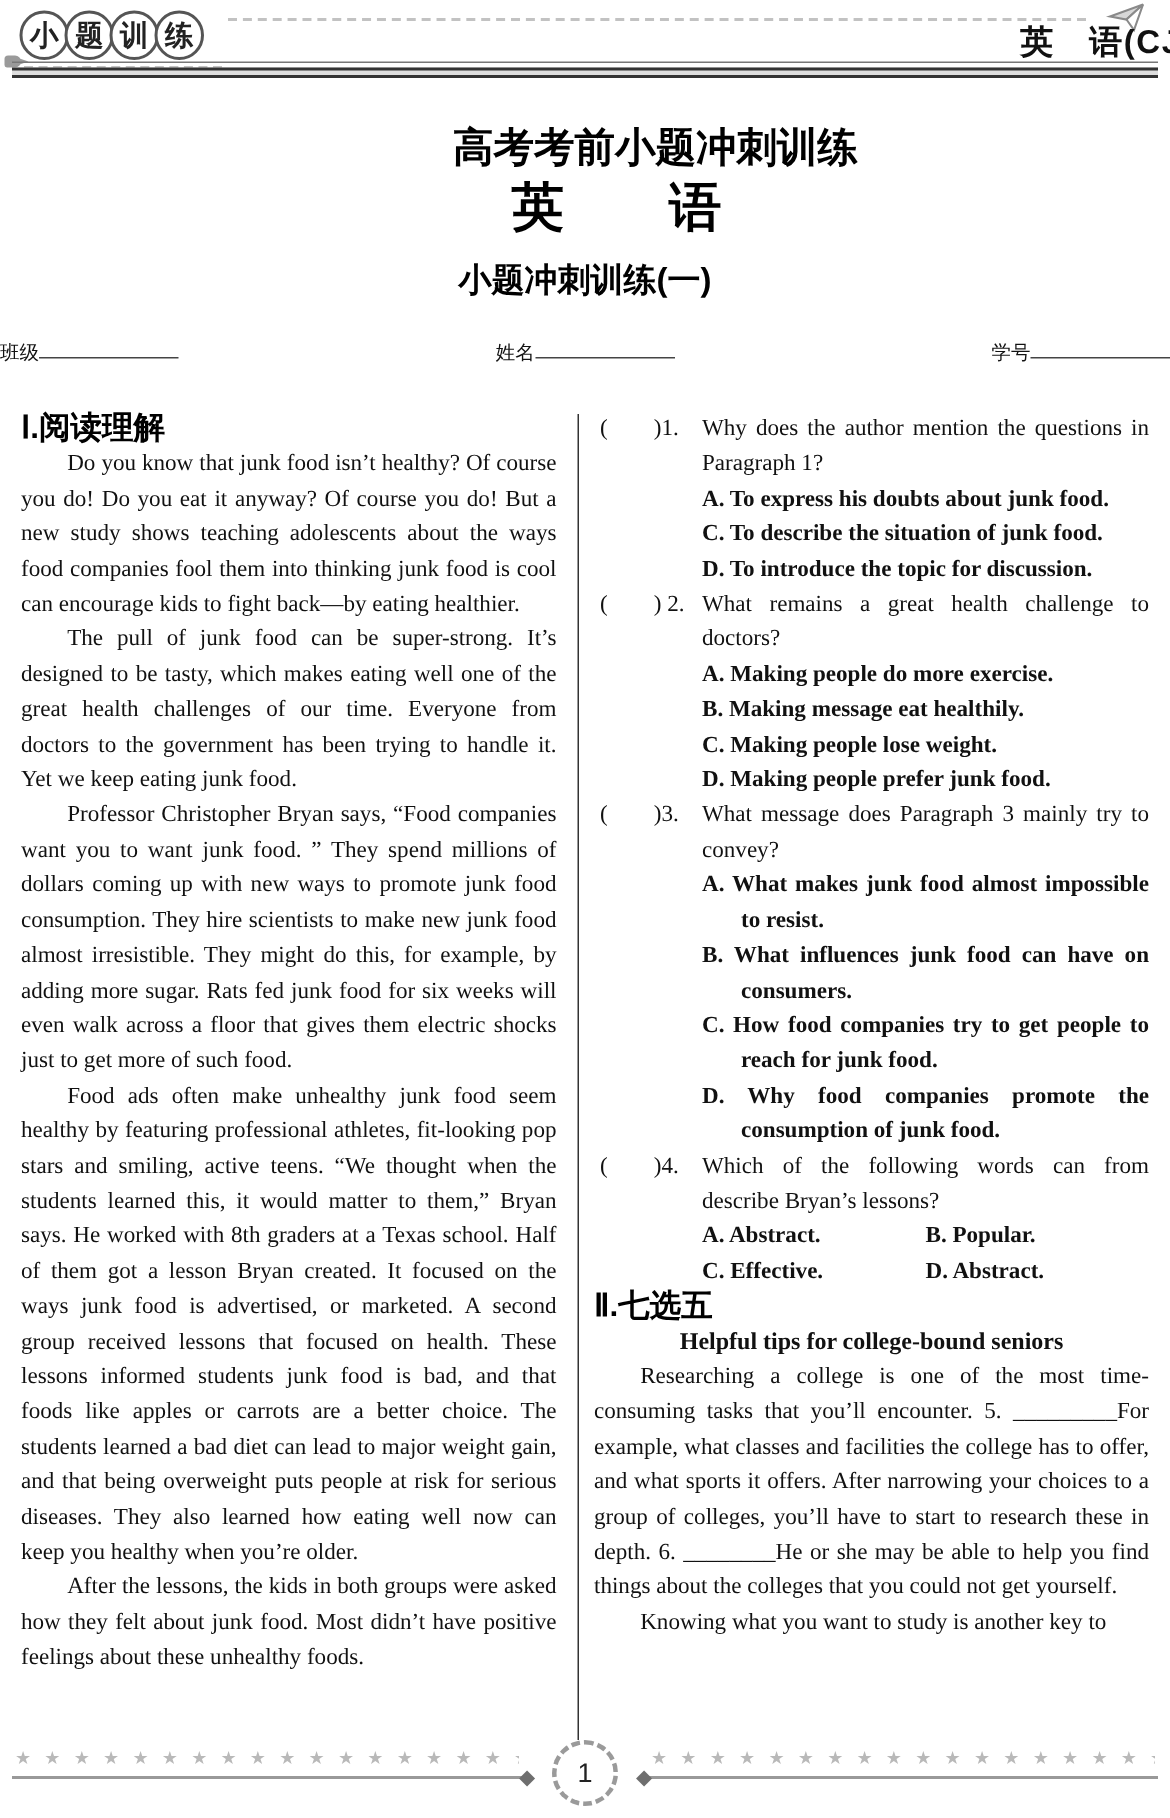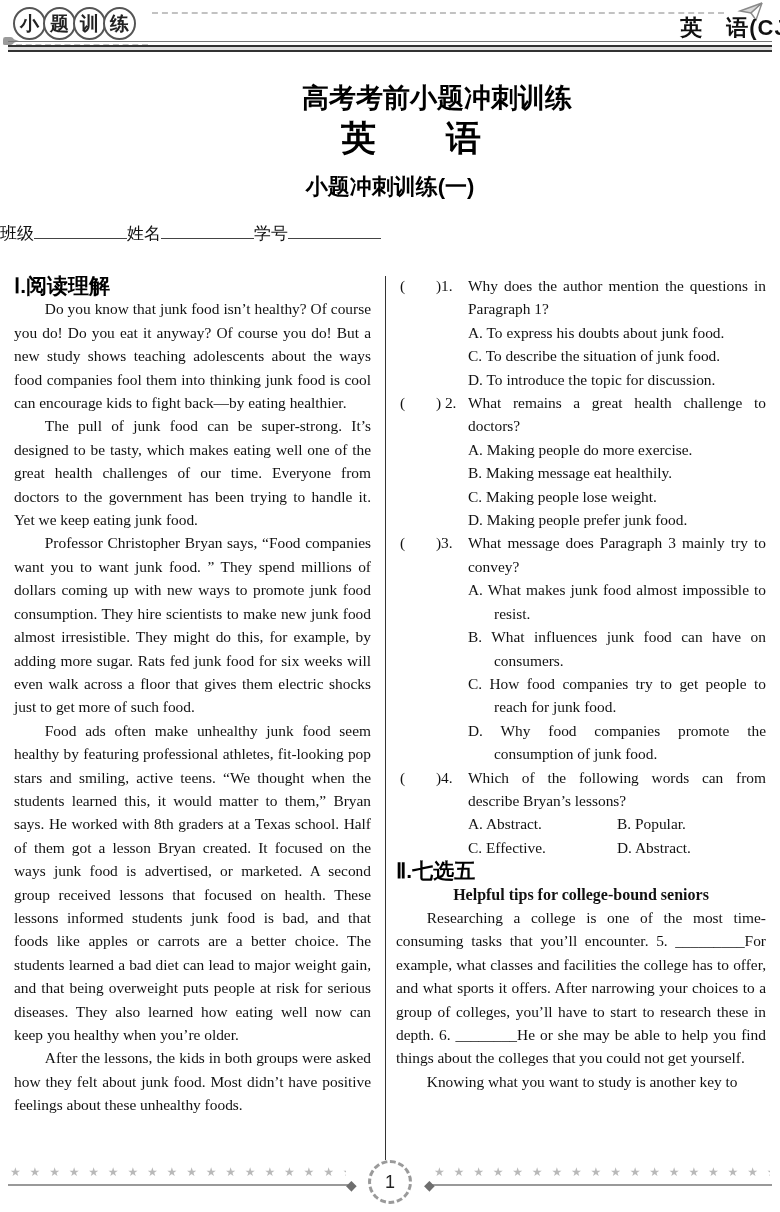--- a/index.html
+++ b/index.html
@@ -33,34 +33,34 @@
   .main-title, .subject-title, .section-title {
     position:absolute; left:0; width:100%; text-align:center;
     font-family:"Liberation Sans", sans-serif; font-weight:bold; color:#000;
   }
   .main-title    { top:80px;  font-size:27px;padding-left:47px; }
   .subject-title { top:115px; font-size:35px;padding-left:21px; }
   .section-title { top:172px; font-size:22px; }
   
   .student-form {
     position:absolute; top:222px; left:0; width:100%;
-    display:flex; justify-content:flex-start; font-size:17px;
+    display:flex; justify-content:space-between; font-size:13px;
   }
   .blank { display:inline-block; width:93px; border-bottom:1px solid #444; height:16px; vertical-align:baseline; }
   
   .col-left  { position:absolute; left:14px;  top:274px; width:357px; }
   .col-right { position:absolute; left:396px; top:274px; width:370px; }
   .col-divider { position:absolute; left:385px; top:276px; width:1px; height:884px; background:#333; }
   .sec-heading { font-family:"Liberation Sans", sans-serif; font-weight:bold; font-size:21px; line-height:23.4px; color:#000; }
   .para { text-align:justify; text-indent:2em; font-size:15.4px; line-height:23.4px; margin:0; }
   
   .question { position:relative; padding-left:72px; font-size:15.4px; line-height:23.4px; }
   .qnum  { position:absolute; left:4px; top:0; white-space:pre; }
   .qtext { text-align:justify; }
-  .option { text-align:justify; padding-left:26px; text-indent:-26px; }
+  .option { text-align:justify; padding-left:26px; text-indent:-26px;font-weight:bold; }
   .options-grid { display:flex; flex-wrap:wrap; }
   .options-grid .option { width:50%; box-sizing:border-box; }
   
   .cloze-title { text-align:center; font-weight:bold; font-size:16px; line-height:23.4px; }
   
   .stars-left, .stars-right {
     position:absolute; top:1165px; color:#b9b9b9; font-size:12px;
     letter-spacing:1px; word-spacing:3px; white-space:nowrap; overflow:hidden;
     font-family:"DejaVu Sans", sans-serif;
   }

